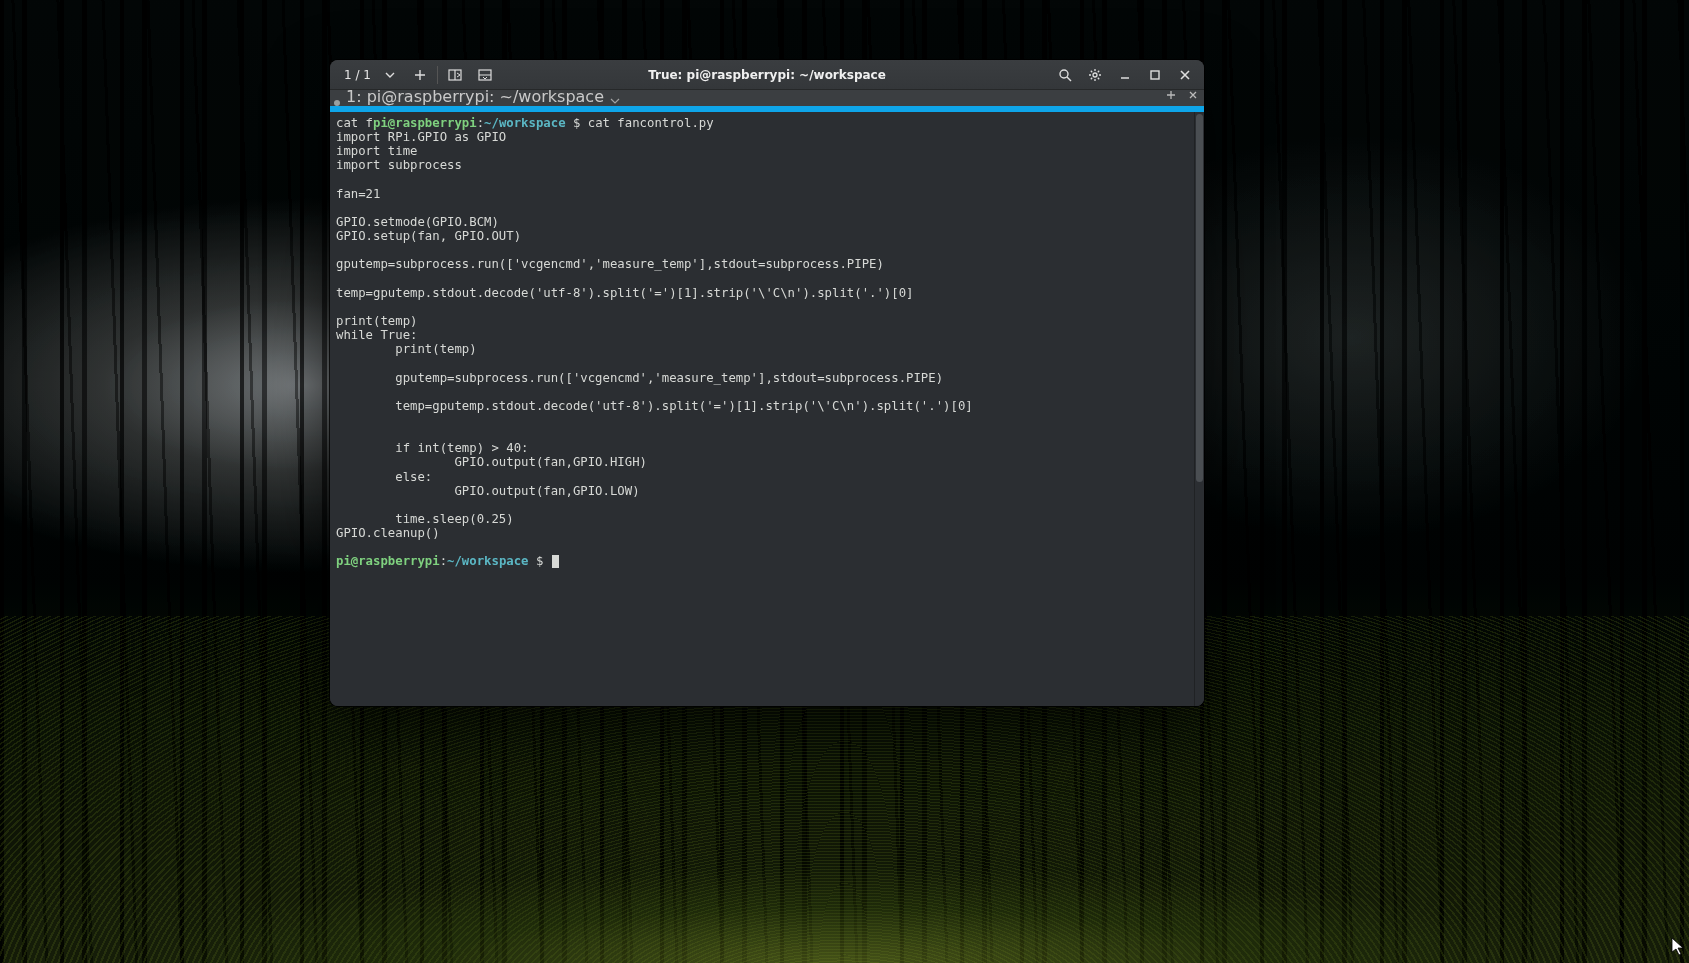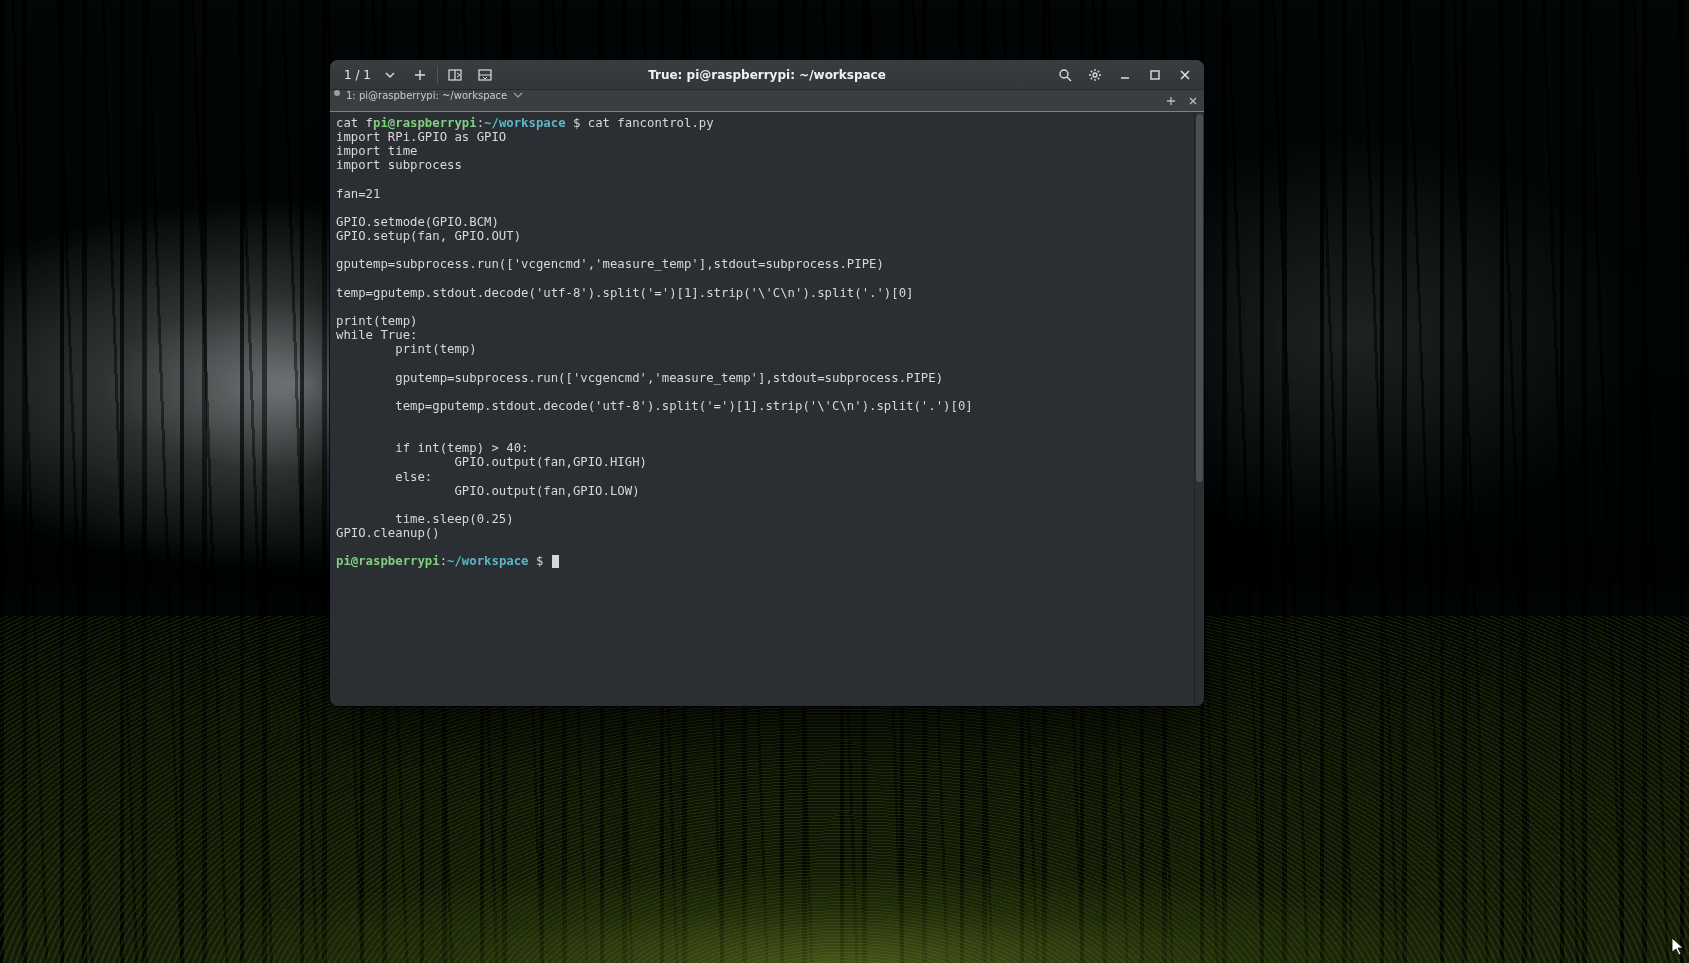--- a/index.html
+++ b/index.html
@@ -69,23 +69,23 @@
   .tb-btn {
     width:30px; height:30px; display:flex; align-items:center; justify-content:center;
     color:#ddd; cursor:pointer;
   }
   .tb-text { padding:0 4px 0 8px; }
   .tb-sep { width:1px; height:18px; background:#555; margin:0 2px; }
 
   .tabbar {
     height: 22px;
     background: #3b3e41;
-    display:flex; align-items:flex-start;
-    color:#c9c9c9; font-size:10px;
-    border-bottom:1px solid #0ea5e9;
+    display:flex; align-items:flex-end;
+    color:#c9c9c9; font-size:16px;
+    border-bottom:6px solid #0ea5e9;
   }
   .tabbar .bullet { width:6px;height:6px;border-radius:50%;background:#9aa0a0;margin:0 6px 0 4px;}
   .tabbar .tab-label { flex:0 0 auto; }
   .tabbar .chev { margin-left:6px; opacity:0.8; }
   .tabbar .spacer { flex:1; }
   .tabbar .tab-action { width:22px; height:22px; display:flex;align-items:center;justify-content:center; cursor:pointer; color:#bbb;}
 
   .term-wrap { flex:1; display:flex; background:#2b2e32;justify-content:space-between; }
   .terminal {
     flex:1;

